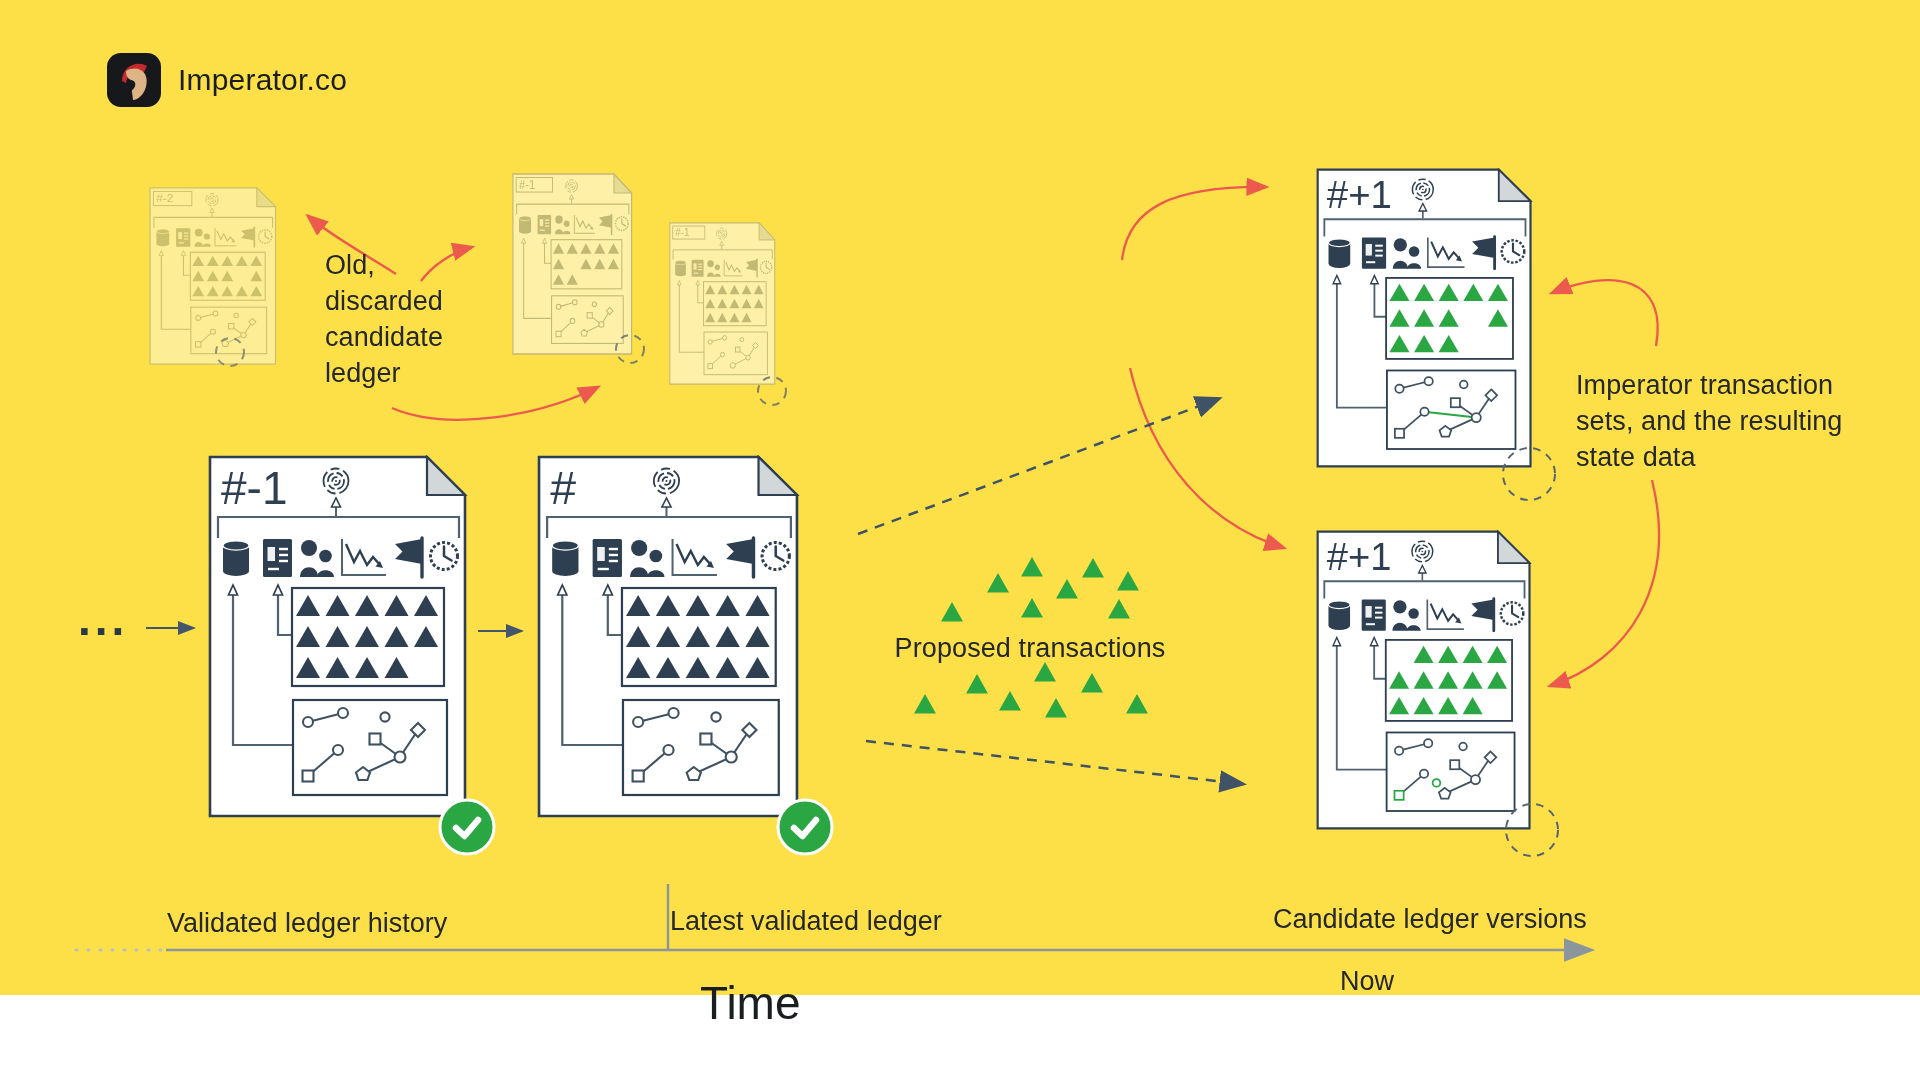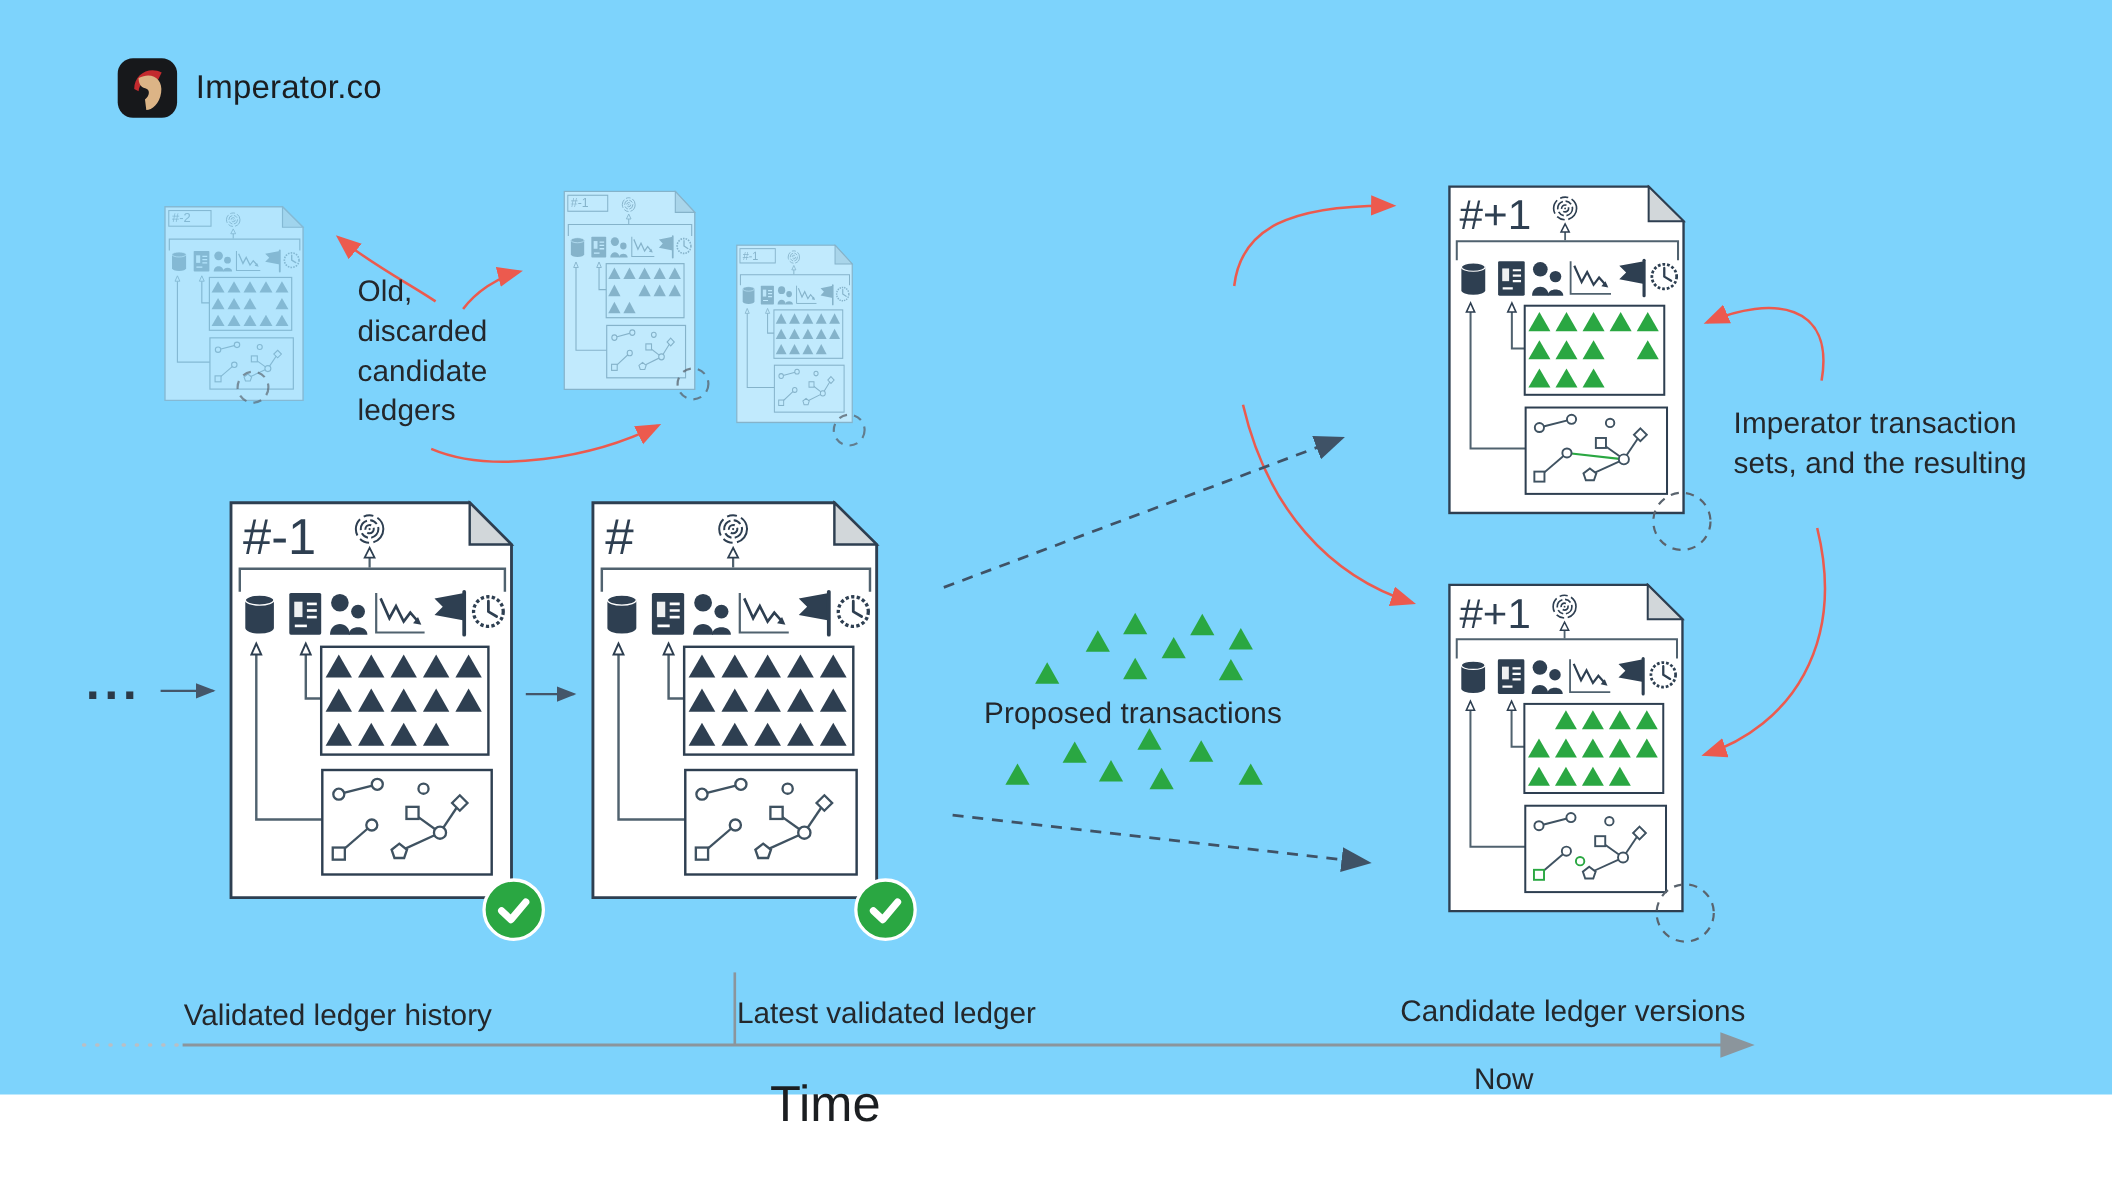--- a/index.html
+++ b/index.html
@@ -1,18 +1,18 @@
 <!DOCTYPE html>
 <html><head>
 <meta charset="utf-8">
 <style>
   *{margin:0;padding:0;box-sizing:border-box}
   html,body{width:1920px;height:1080px;background:#fff;overflow:hidden;
     font-family:"Liberation Sans",sans-serif;}
-  #stage{position:relative;width:1920px;height:995px;background:#7dd3fc}
+  #stage{position:relative;width:1920px;height:995px;background:#fde047}
   .abs{position:absolute}
   svg{display:block}
   svg text{font-family:"Liberation Sans",sans-serif}
   .note{font-size:27px;line-height:36px;color:#24272b;letter-spacing:.1px}
   .tlabel{font-size:27px;color:#24272b;text-align:left;white-space:nowrap}
   .brand-row{display:flex;align-items:center;gap:16px}
   .brand-text{font-size:30px;font-weight:500;color:#1b1e21;letter-spacing:.2px}
   .dots{font-size:46px;font-weight:700;color:#2b3947;letter-spacing:4px}
   .center{text-align:center}
 </style>
@@ -65,27 +65,28 @@
     </svg>
     <span class="brand-text">Imperator.co</span>
   </div>
 
   <div class="abs dots" style="left:78px;top:592px">...</div>
 
   <div class="abs note" style="left:325px;top:247px">
     <div>Old,</div>
     <div>discarded</div>
     <div>candidate</div>
-    <div>ledgers</div>
+    <div>ledger</div>
   </div>
 
 
   <div class="abs note" style="left:1576px;top:367px">
     <div>Imperator transaction</div>
     <div>sets, and the resulting</div>
+    <div>state data</div>
   </div>
 
   <div class="abs note center" style="left:860px;top:630px;width:340px">Proposed transactions</div>
 
   <div class="abs tlabel" style="left:167px;top:908px;width:350px">Validated ledger history</div>
   <div class="abs tlabel" style="left:670px;top:906px;width:350px">Latest validated ledger</div>
   <div class="abs tlabel" style="left:1273px;top:904px;width:350px">Candidate ledger versions</div>
   <div class="abs tlabel" style="left:1340px;top:966px;width:150px">Now</div>
   <div class="abs tlabel" style="left:700px;top:976px;width:200px;font-size:46px;color:#1b1e21">Time</div>
 

